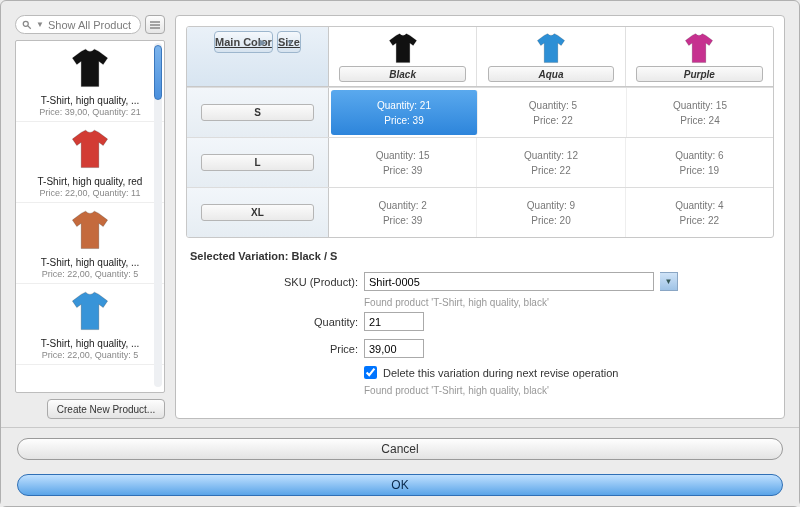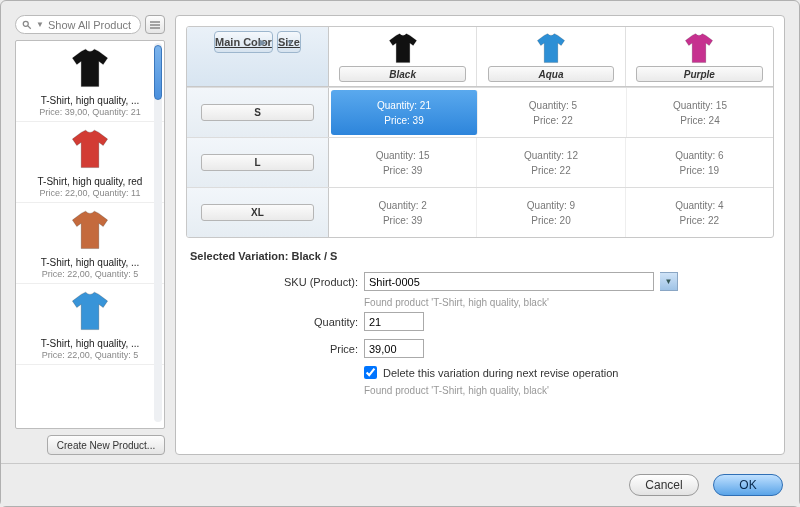--- a/index.html
+++ b/index.html
@@ -181,20 +181,21 @@
   color:#355; font-size:8px;
 }
 .hint { color:#999;font-size:10px; margin-left:178px; margin-top:2px;}
 .chk { width:13px;height:13px; }
 
 .footer {
   border-top:1px solid #c9c9c9;
   padding: 10px 16px;
   display:flex; justify-content:flex-end; gap:14px;
   background:#ececec;
+  flex-direction:column;
 }
 .btn {
   min-width:70px;height:22px;border-radius:11px;
   border:1px solid #9a9a9a;
   background:linear-gradient(#fefefe,#e3e3e3);
   font-size:12px;display:flex;align-items:center;justify-content:center;
 }
 .btn.primary {
   border:1px solid #2f6fb5;
   background:linear-gradient(#bfe0ff,#5aa4e8);

